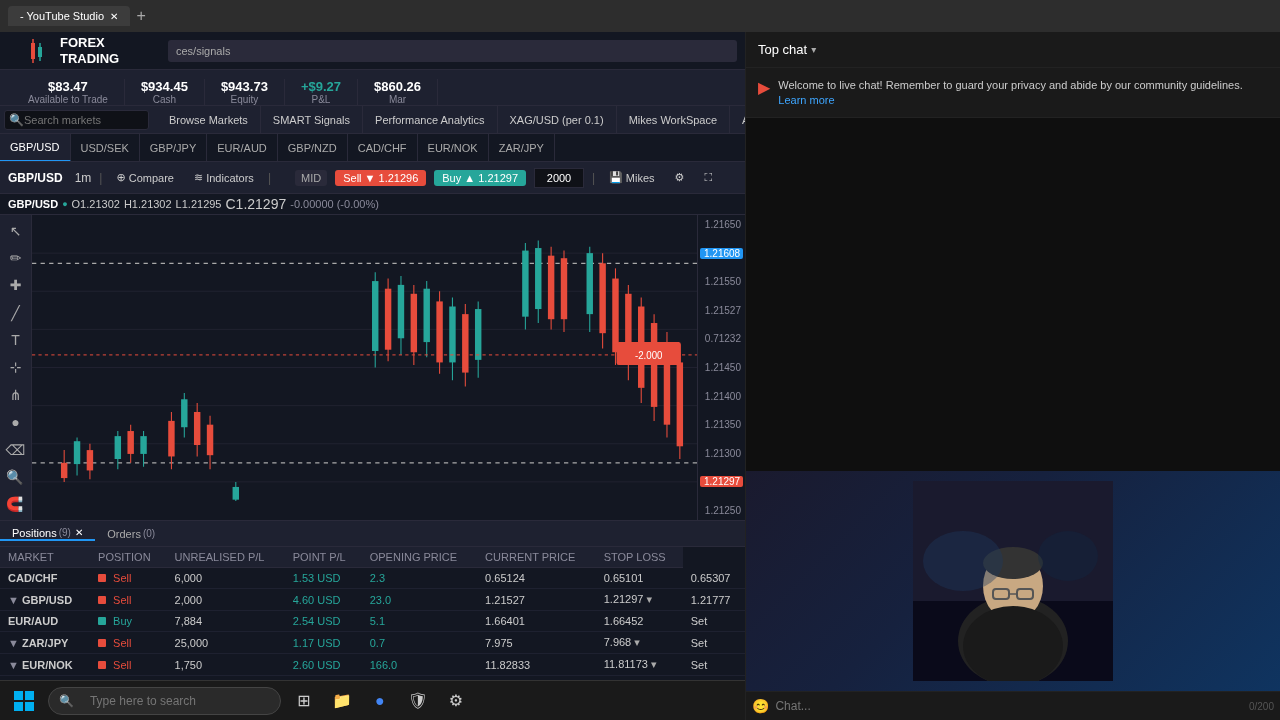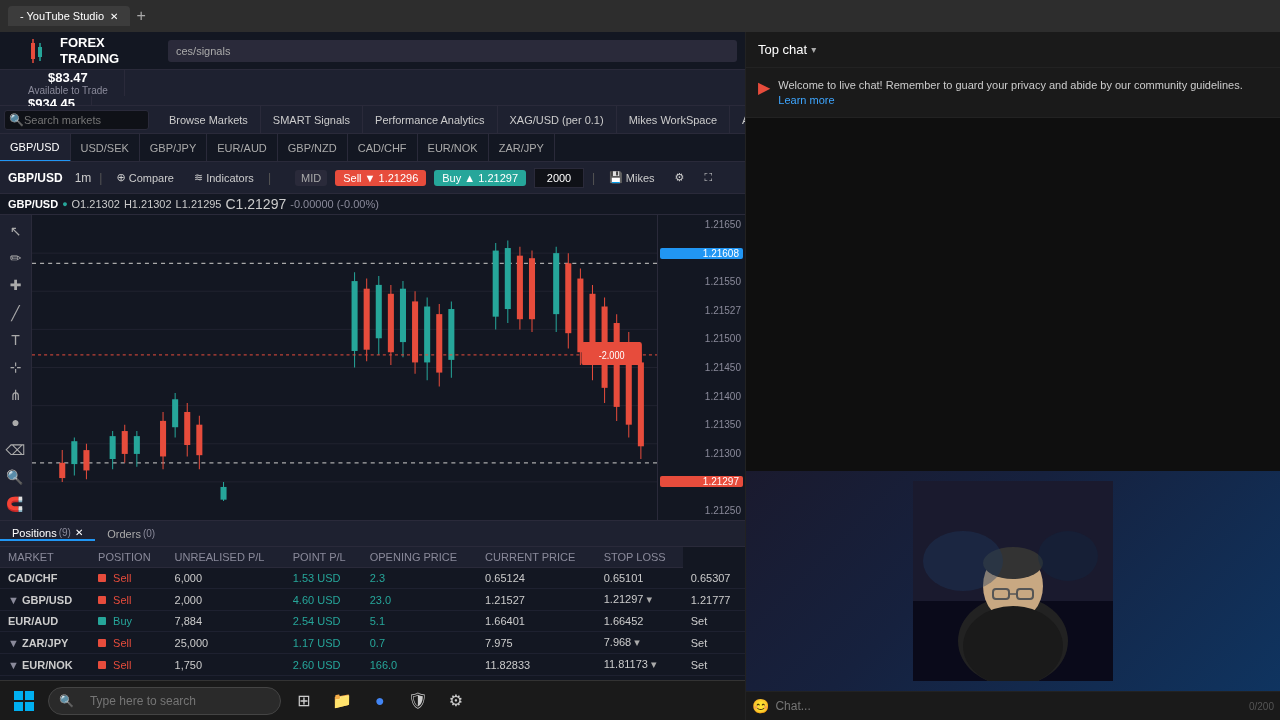--- a/index.html
+++ b/index.html
@@ -78,25 +78,24 @@
       padding: 0 8px;
       color: #aaa;
       font-size: 11px;
     }
 
     
     .stats-bar {
       background: #1e2130;
       height: 36px;
       display: flex;
-      align-items: flex-start;
+      align-items: flex-end;
       padding: 0 12px;
       gap: 0;
       border-bottom: 1px solid #2a2a3a;
-      flex-direction: column;
     }
     .stat-item {
       padding: 0 16px;
       border-right: 1px solid #2a2a3a;
       text-align: center;
     }
     .stat-value { color: #fff; font-size: 13px; font-weight: bold; }
     .stat-value.positive { color: #26a69a; }
     .stat-label { color: #8a8a9a; font-size: 10px; }
 
@@ -239,21 +238,21 @@
       border-radius: 3px;
       font-size: 14px;
     }
 
     .chart-main {
       flex: 1;
       position: relative;
       overflow: hidden;
     }
     .price-scale {
-      width: 88px;
+      width: 48px;
       background: #131722;
       border-left: 1px solid #2a2a3a;
       display: flex;
       flex-direction: column;
       justify-content: space-between;
       padding: 4px 0;
       font-size: 10px;
       color: #8a8a9a;
     }
     .price-label {
@@ -729,21 +728,21 @@
             <rect x="545" y="100" width="60" height="18" fill="#e74c3c" rx="2"></rect>
             <text x="575" y="113" fill="white" font-size="9" text-anchor="middle">-2.000</text>
           </svg>
         </div>
 
         <div class="price-scale">
           <div class="price-label">1.21650</div>
           <div class="price-label active">1.21608</div>
           <div class="price-label">1.21550</div>
           <div class="price-label">1.21527</div>
-          <div class="price-label">1.21500</div>
+          <div class="price-label">0.71232</div>
           <div class="price-label">1.21450</div>
           <div class="price-label">1.21400</div>
           <div class="price-label">1.21350</div>
           <div class="price-label">1.21300</div>
           <div class="price-label sell">1.21297</div>
           <div class="price-label">1.21250</div>
         </div>
       </div>
 
       <div class="bottom-panel">

